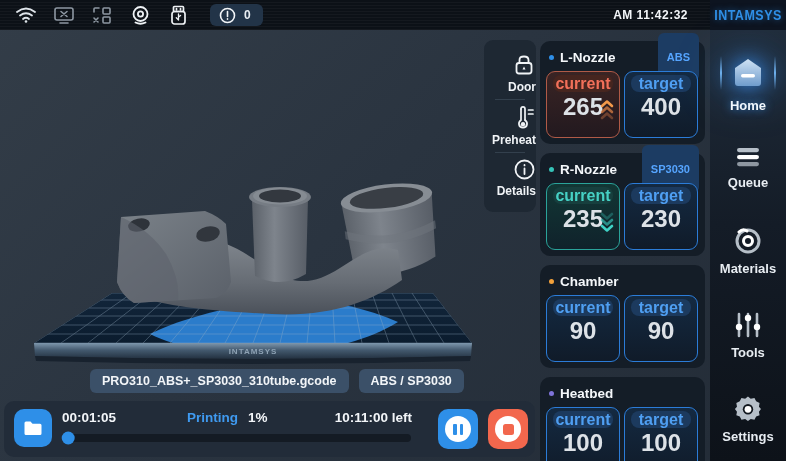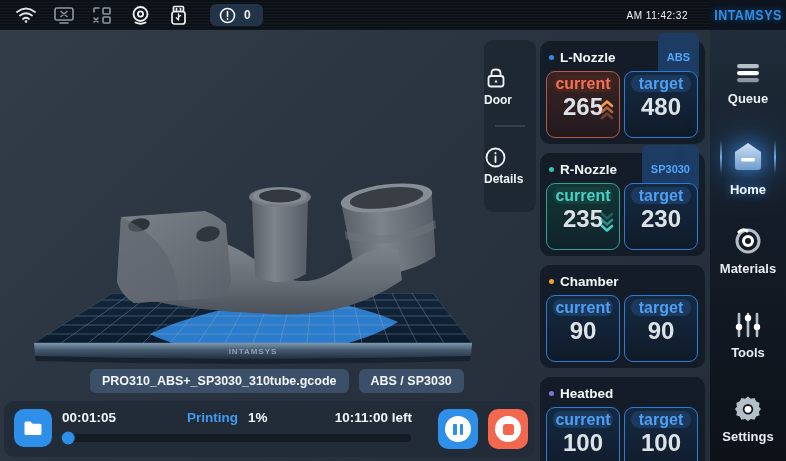--- a/index.html
+++ b/index.html
@@ -10,21 +10,21 @@
   
   .topbar { position:absolute; left:0; top:0; width:710px; height:30px;
     background:#0c1117 repeating-linear-gradient(0deg, rgba(255,255,255,.035) 0 1px, transparent 1px 3px);
     display:flex; align-items:center; z-index:5; }
   .tb-icons { display:flex; align-items:center; gap:14px; padding-left:14px; }
   .tb-icon { width:24px; height:22px; display:flex; align-items:center; justify-content:center; }
   .alert-badge { margin-left:6px; display:flex; align-items:center; gap:8px; background:#223448;
     border-radius:6px; padding:3px 12px 3px 9px; height:22px; }
   .alert-badge .cnt { color:#e8edf2; font-size:12px; font-weight:bold; }
   .tb-time { position:absolute; right:22px; top:0; height:30px; display:flex; align-items:center;
-    color:#f2f5f8; font-size:10px; font-weight:normal; letter-spacing:.5px; }
+    color:#f2f5f8; font-size:12px; font-weight:bold; letter-spacing:.5px; }
   .logo-block { position:absolute; right:0; top:0; width:76px; height:30px; background:#0d1420;
     display:flex; align-items:center; justify-content:center; z-index:6; }
   .logo-block span { color:#2f8fe6; font-size:12.5px; font-weight:bold; letter-spacing:.5px;
     text-shadow:0 0 6px rgba(47,143,230,.55); transform:scaleY(1.15); }
 
   
   .sidebar { position:absolute; right:0; top:30px; width:76px; height:431px;
     background:linear-gradient(180deg,#202c3a 0%,#141c27 45%,#0d1219 100%);
     display:flex; flex-direction:column; align-items:center; padding-top:12px; z-index:5; }
   .nav-item { width:76px; height:84px; display:flex; flex-direction:column; align-items:center;
@@ -34,21 +34,21 @@
   .home-glow { position:relative; width:44px; height:38px; display:flex; align-items:center; justify-content:center;
     filter:drop-shadow(0 0 10px rgba(56,140,235,.95)) drop-shadow(0 0 20px rgba(56,140,235,.6)); }
   .home-glow::before,.home-glow::after { content:""; position:absolute; top:2px; bottom:2px; width:2px;
     background:linear-gradient(180deg,transparent,#6fb1ef,transparent); }
   .home-glow::before { left:-6px; } .home-glow::after { right:-6px; }
 
   
   .quick-panel { position:absolute; left:484px; top:40px; width:52px; height:172px;
     background:#1e2833; border-radius:9px; display:flex; flex-direction:column; align-items:center;
     padding:8px 0; z-index:4; }
-  .qa-btn { flex:1; width:100%; display:flex; flex-direction:column; align-items:flex-start; justify-content:center;
+  .qa-btn { flex:1; width:100%; display:flex; flex-direction:column; align-items:flex-end; justify-content:center;
     gap:3px; cursor:pointer; }
   .qa-btn .lbl { color:#f0f3f6; font-size:12px; font-weight:bold; }
   .qa-div { width:30px; height:1px; background:#33404d; }
 
   
   .temp-col { position:absolute; left:540px; top:41px; width:165px; height:414px;
     display:flex; flex-direction:column; gap:9px; z-index:4; }
   .card { background:#141d27; border-radius:10px; flex:1; padding:7px 6px 6px 6px; position:relative; }
   .card-head { display:flex; align-items:center; height:18px; margin-bottom:5px; padding-left:3px; }
   .dot { width:5px; height:5px; border-radius:50%; margin-right:6px; }
@@ -248,47 +248,47 @@
       </span>
     </div>
     <span class="tb-time">AM 11:42:32</span>
   </div>
 
   <div class="logo-block">
     <span>INTAMSYS</span>
   </div>
 
   <nav class="sidebar">
-    <div class="nav-item">
-      <span>
-        <svg width="26" height="24" viewBox="0 0 26 24">
-          <rect x="2" y="3" width="22" height="4.2" rx="2.1" fill="#b6bfc8"></rect>
-          <rect x="2" y="10" width="22" height="4.2" rx="2.1" fill="#ffffff"></rect>
-          <rect x="2" y="17" width="22" height="4.2" rx="2.1" fill="#8e97a1"></rect>
-        </svg>
-      </span>
-      <span class="lbl">Queue</span>
-    </div>
     <div class="nav-item active">
       <span class="home-glow">
         <svg width="34" height="32" viewBox="0 0 34 32">
           <defs>
               <linearGradient id="hg" x1="0" y1="0" x2="0" y2="1">
             <stop offset="0" stop-color="#cfe2f4"></stop>
                 <stop offset="1" stop-color="#6f9ccc"></stop>
               </linearGradient>
             </defs>
           <path d="M17 2 L30 11 L30 26 Q30 29 27 29 L7 29 Q4 29 4 26 L4 11 Z" fill="url(#hg)"></path>
           <rect x="10" y="17" width="14" height="3.4" rx="1.7" fill="#ffffff"></rect>
         </svg>
       </span>
       <span class="lbl">Home</span>
     </div>
     <div class="nav-item">
       <span>
+        <svg width="26" height="24" viewBox="0 0 26 24">
+          <rect x="2" y="3" width="22" height="4.2" rx="2.1" fill="#b6bfc8"></rect>
+          <rect x="2" y="10" width="22" height="4.2" rx="2.1" fill="#ffffff"></rect>
+          <rect x="2" y="17" width="22" height="4.2" rx="2.1" fill="#8e97a1"></rect>
+        </svg>
+      </span>
+      <span class="lbl">Queue</span>
+    </div>
+    <div class="nav-item">
+      <span>
         <svg width="30" height="28" viewBox="0 0 30 28" fill="none" stroke="#b6bfc8" stroke-width="3">
           <circle cx="15" cy="14" r="11"></circle>
           <circle cx="15" cy="14" r="4.5" stroke="#ffffff"></circle>
           <path d="M6 5 Q10 1 14 4" stroke="#ffffff" stroke-linecap="round"></path>
         </svg>
       </span>
       <span class="lbl">Materials</span>
     </div>
     <div class="nav-item">
       <span>
@@ -318,20 +318,31 @@
       <span>
         <svg width="24" height="24" viewBox="0 0 24 24" fill="none" stroke="#f0f3f6" stroke-width="1.8">
           <path d="M7.5 10 L7.5 7 Q7.5 3.5 12 3.5 Q16.5 3.5 16.5 7 L16.5 10"></path>
           <rect x="4.5" y="10" width="15" height="10.5" rx="2.5"></rect>
           <path d="M12 13.5 L10.5 16.5 L13.5 16.5 Z" fill="#f0f3f6" stroke="none"></path>
         </svg>
       </span>
       <span class="lbl">Door</span>
     </div>
     <div class="qa-div"></div>
+    <div class="qa-btn">
+      <span>
+        <svg width="24" height="25" viewBox="0 0 24 25" fill="none" stroke="#f0f3f6" stroke-width="1.7" stroke-linecap="round">
+          <path d="M9 4 Q9 1.8 11 1.8 Q13 1.8 13 4 L13 15"></path>
+          <path d="M9 4 L9 15 Q6.5 16.8 7 19.5 Q7.6 22.6 11 22.6 Q14.4 22.6 15 19.5 Q15.5 16.8 13 15"></path>
+          <circle cx="11" cy="19.3" r="2.2" fill="#f0f3f6" stroke="none"></circle>
+          <path d="M16.5 5 L21 5 M16.5 9 L21 9"></path>
+        </svg>
+      </span>
+      <span class="lbl">Preheat</span>
+    </div>
     <div class="qa-div"></div>
     <div class="qa-btn">
       <span>
         <svg width="23" height="23" viewBox="0 0 23 23" fill="none" stroke="#f0f3f6" stroke-width="1.8">
           <circle cx="11.5" cy="11.5" r="9"></circle>
           <path d="M11.5 10.5 L11.5 16 M11.5 7 L11.5 7.4" stroke-linecap="round"></path>
         </svg>
       </span>
       <span class="lbl">Details</span>
     </div>
@@ -350,21 +361,21 @@
           <span class="pill">current</span>
           <span class="val">265</span>
           <svg class="trend" width="14" height="22" viewBox="0 0 14 22" fill="none" stroke-width="2.6" stroke-linecap="round" stroke-linejoin="round">
             <path d="M2 7 L7 2.5 L12 7" stroke="#f2994a"></path>
             <path d="M2 13 L7 8.5 L12 13" stroke="#d97f44" opacity=".75"></path>
             <path d="M2 19 L7 14.5 L12 19" stroke="#b1663e" opacity=".5"></path>
           </svg>
         </div>
         <div class="tbox">
           <span class="pill">target</span>
-          <span class="val">480</span>
+          <span class="val">400</span>
         </div>
       </div>
     </section>
 
     <section class="card">
       <div class="card-head">
         <span class="dot" style="background: rgb(53, 195, 184);"></span>
         <span class="card-title">R-Nozzle</span>
         <span class="badge">SP3030</span>
       </div>

